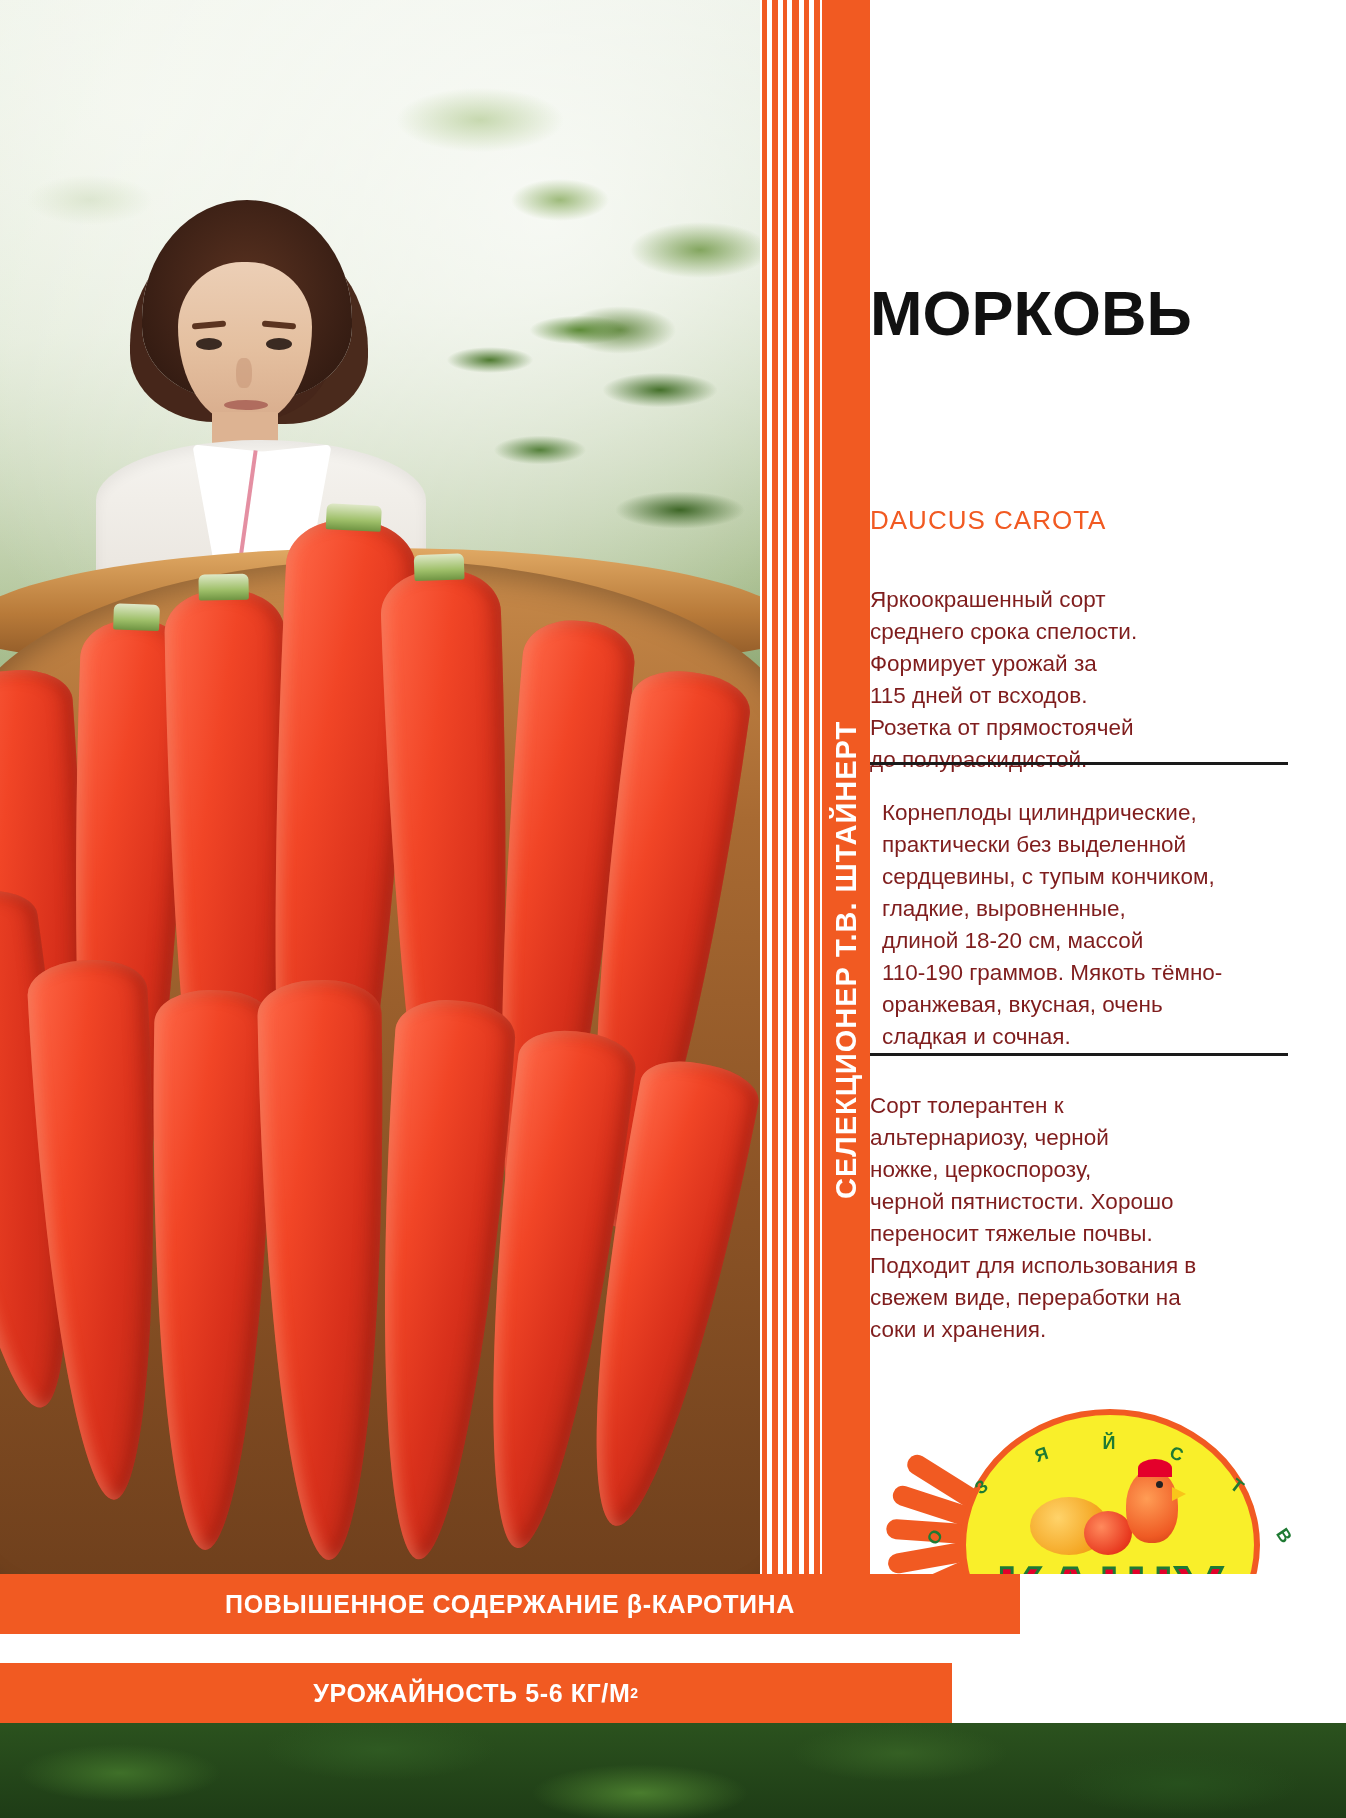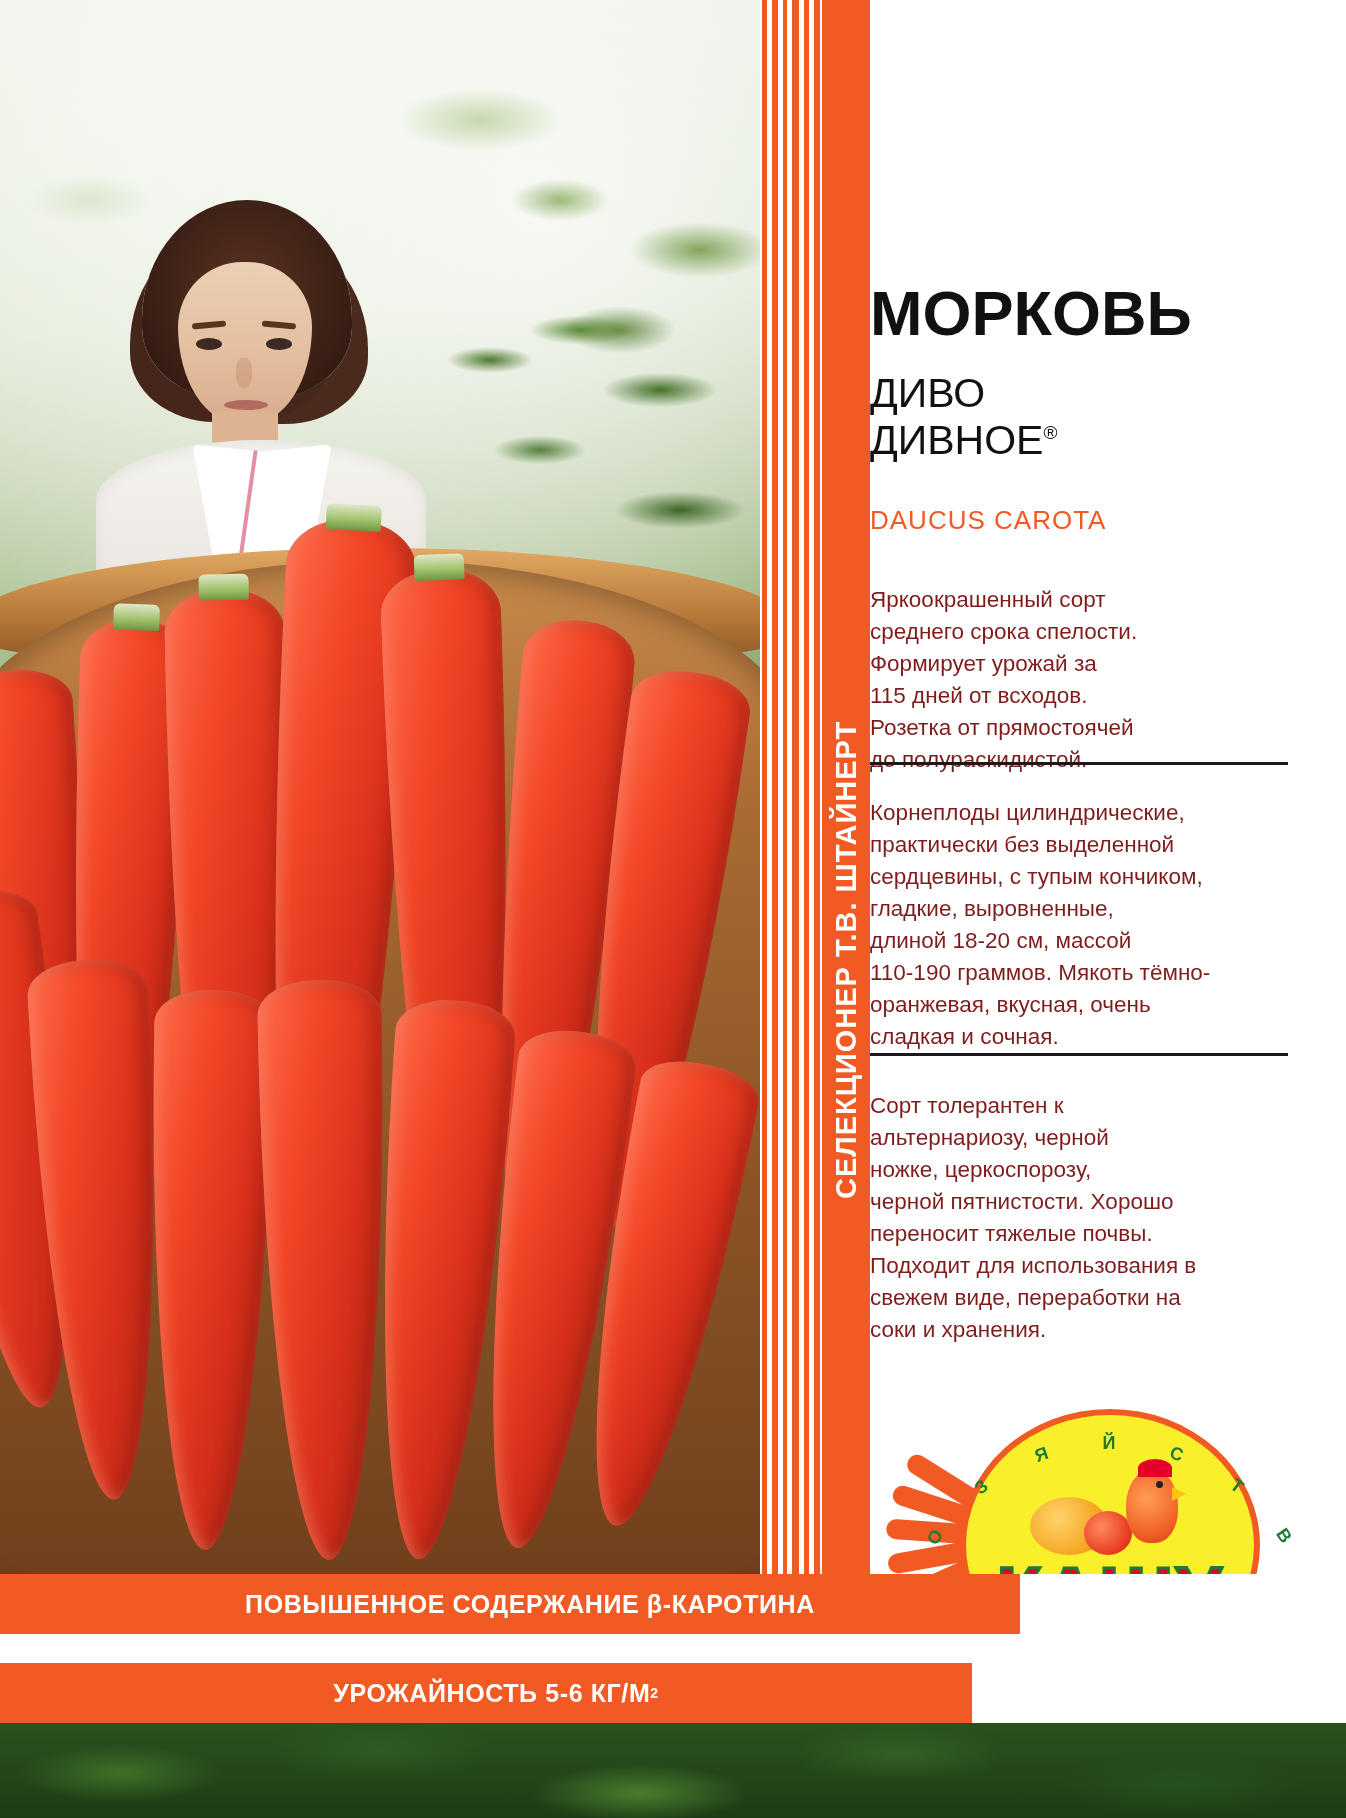--- a/index.html
+++ b/index.html
@@ -224,21 +224,21 @@
   .para {
     position: absolute;
     left: 0;
     width: 420px;
     font-size: 22.5px;
     line-height: 1.42;
     color: #7f1d1d;
     white-space: pre-line;
   }
   .p1 { top: 584px; }
-  .p2 { top: 797px; }
+  .p2 { top: 797px; padding-left: 12px; }
   .p3 { top: 1090px; }
   .rule {
     position: absolute;
     left: 0;
     width: 418px;
     height: 3px;
     background: #1a1a1a;
   }
   .r1 { top: 762px; }
   .r2 { top: 1053px; }
@@ -339,21 +339,20 @@
     left: 0;
     height: 60px;
     background: #f15a22;
     color: #ffffff;
     display: flex;
     align-items: center;
     justify-content: center;
     font-size: 25px;
     font-weight: bold;
     letter-spacing: 0.6px;
-    padding-left: 20px;
   }
   .banner1 { top: 1574px; width: 1020px; }
   .banner2 { top: 1663px; width: 952px; }
   .banner2 sup { font-size: 14px; vertical-align: super; }
   .banner-gapfill {
     position:absolute; left: 0; width: 1346px; height: 29px; background:#ffffff;
   }
   .bg1 { top: 1634px; }
   .bottom-green {
     position: absolute;
@@ -437,24 +436,20 @@
   <div class="s" style="left:44px; width:5px;"></div>
   <div class="s" style="left:54px; width:6px;"></div>
 </div>
 <div class="vbar"></div>
 <div class="vbar-text">СЕЛЕКЦИОНЕР Т.В. ШТАЙНЕРТ</div>
 
 <div class="content">
 
   <div class="title">МОРКОВЬ</div>
 
-  <div class="subtitle">
-    <span>ДИВО</span><br>
-    <span>ДИВНОЕ</span><sup>®</sup>
-  </div>
 
   <div class="latin">DAUCUS CAROTA</div>
 
   <div class="para p1">Яркоокрашенный сорт
 среднего срока спелости.
 Формирует урожай за
 115 дней от всходов.
 Розетка от прямостоячей
 до полураскидистой.</div>
   <div class="rule r1"></div>

